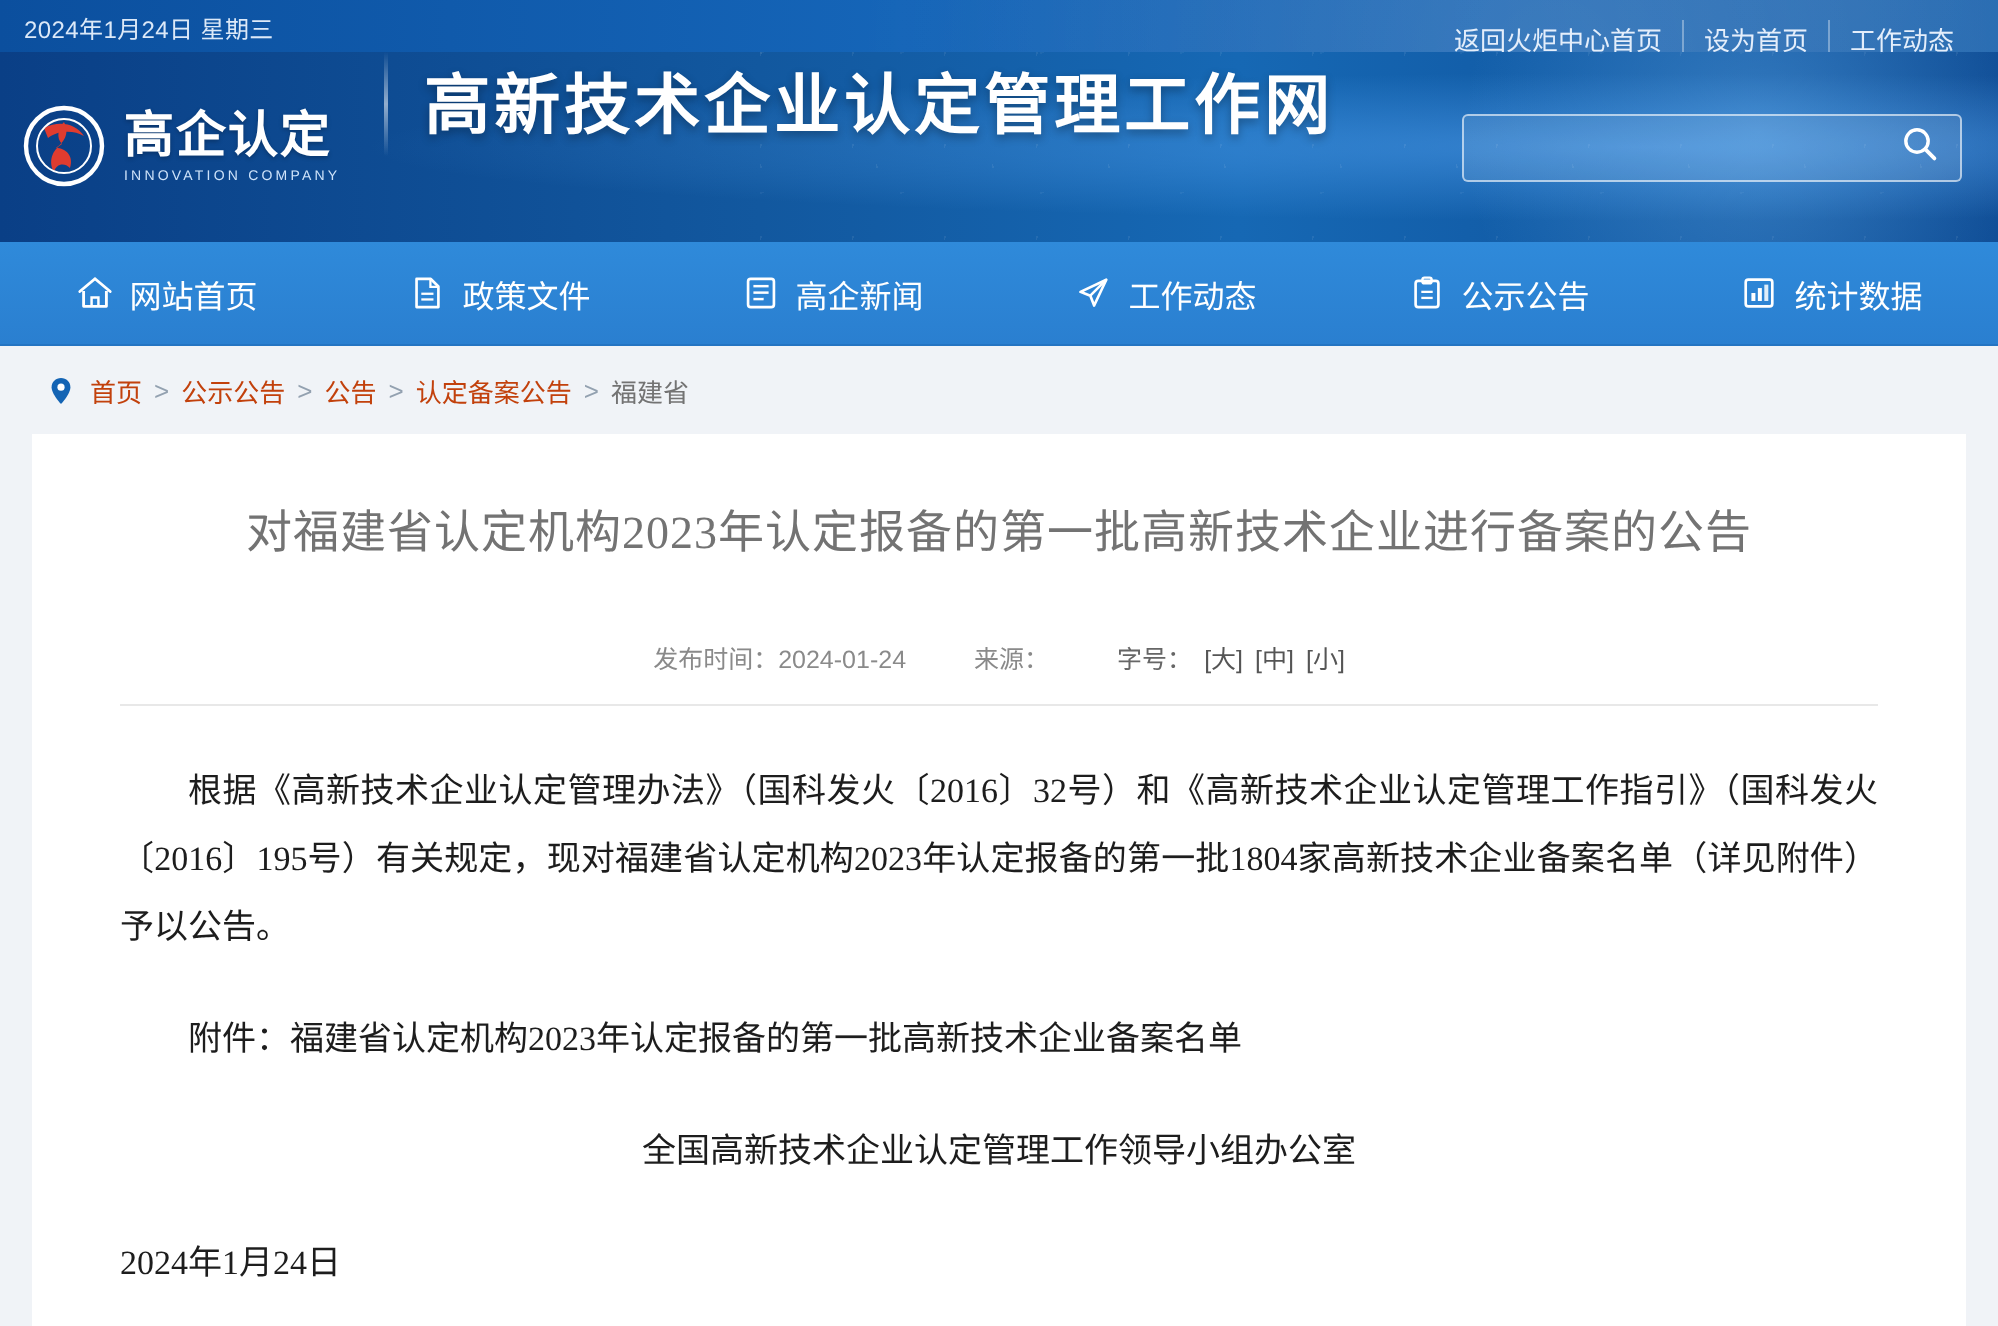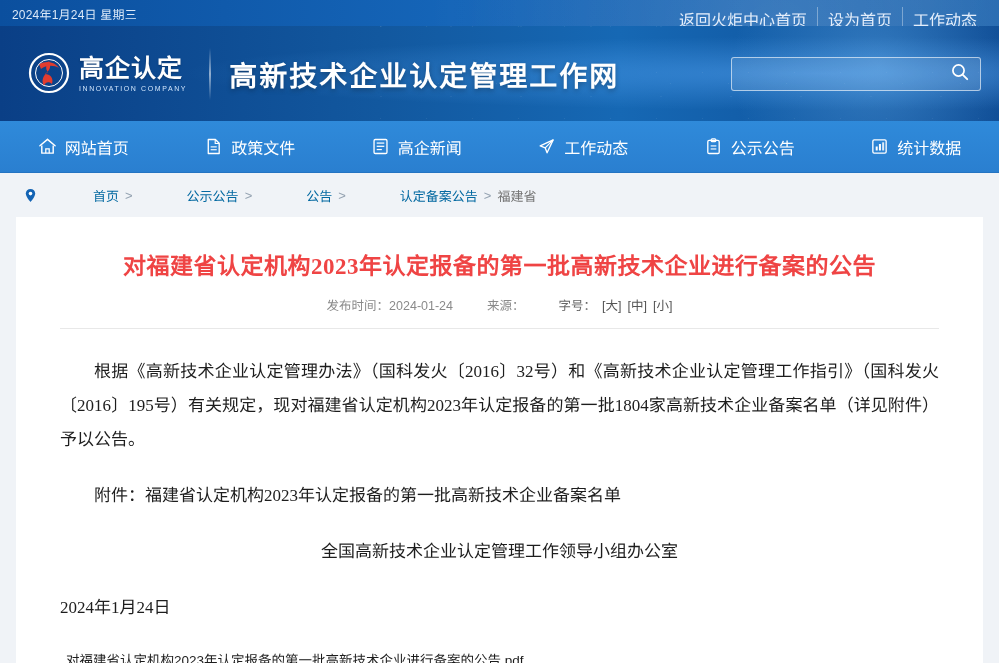--- a/index.html
+++ b/index.html
@@ -32,36 +32,35 @@
       radial-gradient(circle at 78% 120%, rgba(255,255,255,.12), transparent 45%),
       radial-gradient(circle at 92% -30%, rgba(255,255,255,.10), transparent 50%);
     pointer-events: none;
   }
   .topbar-date { position: relative; z-index: 2; letter-spacing: .2px; }
   .topbar-links { position: relative; z-index: 2; display: flex; align-items: center; gap: 0; }
   .topbar-links a {
     color: #e4eefb;
     text-decoration: none;
     padding: 0 10px;
-    font-size: 16px;
+    font-size: 13px;
     border-left: 1px solid rgba(255,255,255,.35);
     margin-top: 12px;
   }
   .topbar-links a:first-child { border-left: none; }
 
   
   .banner {
     height: 95px;
     background:
       radial-gradient(ellipse at 82% 50%, rgba(95,175,255,.45) 0%, rgba(20,85,165,0) 55%),
       linear-gradient(90deg, #0a3f86 0%, #12589f 38%, #1668b4 62%, #0c4a93 100%);
     position: relative;
     display: flex;
-    align-items: center;
-    padding-left: 28px;
+    padding-left: 11px;
     overflow: hidden;
   }
   .banner .mesh {
     position: absolute;
     right: 0; top: 0; bottom: 0; width: 62%;
     background-image:
       linear-gradient(115deg, rgba(255,255,255,.07) 1px, transparent 1px),
       linear-gradient(65deg, rgba(255,255,255,.07) 1px, transparent 1px),
       linear-gradient(160deg, rgba(255,255,255,.05) 1px, transparent 1px);
     background-size: 46px 46px, 58px 58px, 70px 70px;
@@ -95,21 +94,21 @@
   }
   .logo-divider {
     position: relative; z-index: 3;
     width: 2px; height: 52px;
     background: linear-gradient(180deg, rgba(255,255,255,0), rgba(255,255,255,.55), rgba(255,255,255,0));
     margin: 0 18px 0 4px;
   }
   .site-title {
     position: relative; z-index: 3;
     color: #ffffff;
-    font-size: 28px;
+    font-size: 33px;
     font-weight: 700;
     letter-spacing: 2px;
     text-shadow: 0 2px 5px rgba(0,0,0,.3);
     font-family: "Liberation Serif", serif;
   }
   .search-wrap {
     position: absolute;
     right: 18px; top: 50%;
     transform: translateY(-50%);
     z-index: 4;
@@ -164,41 +163,41 @@
   }
   .crumb-bar {
     height: 44px;
     display: flex; align-items: center;
     padding: 0 24px;
     font-size: 13px;
     color: #4c5a6a;
     gap: 6px;
   }
   .crumb-bar .pin { width: 13px; height: 15px; flex: 0 0 auto; margin-right: 2px;}
-  .crumb-bar a { color: #0369a1; text-decoration: none; margin-left: 48px; }
+  .crumb-bar a { color: #c2410c; text-decoration: none; }
   .crumb-bar .sep { color: #93a1b0; }
   .crumb-bar .cur { color: #737373; }
 
   .card {
     background: #ffffff;
     margin: 0 16px;
     min-height: 460px;
     padding: 34px 44px 0 44px;
   }
   .doc-title {
     text-align: center;
     font-family: "Liberation Serif", serif;
     font-size: 23px;
-    font-weight: 700;
-    color: #ef4444;
+    font-weight: 400;
+    color: #737373;
     letter-spacing: .5px;
     line-height: 1.4;
   }
   .doc-meta {
-    margin-top: 12px;
+    margin-top: 36px;
     display: flex;
     align-items: center;
     justify-content: center;
     gap: 34px;
     font-size: 12.5px;
     color: #8a8a8a;
     padding-bottom: 14px;
     border-bottom: 1px solid #e8e8e8;
   }
   .doc-meta .fs { display: flex; align-items: center; gap: 6px; color: #666; }

